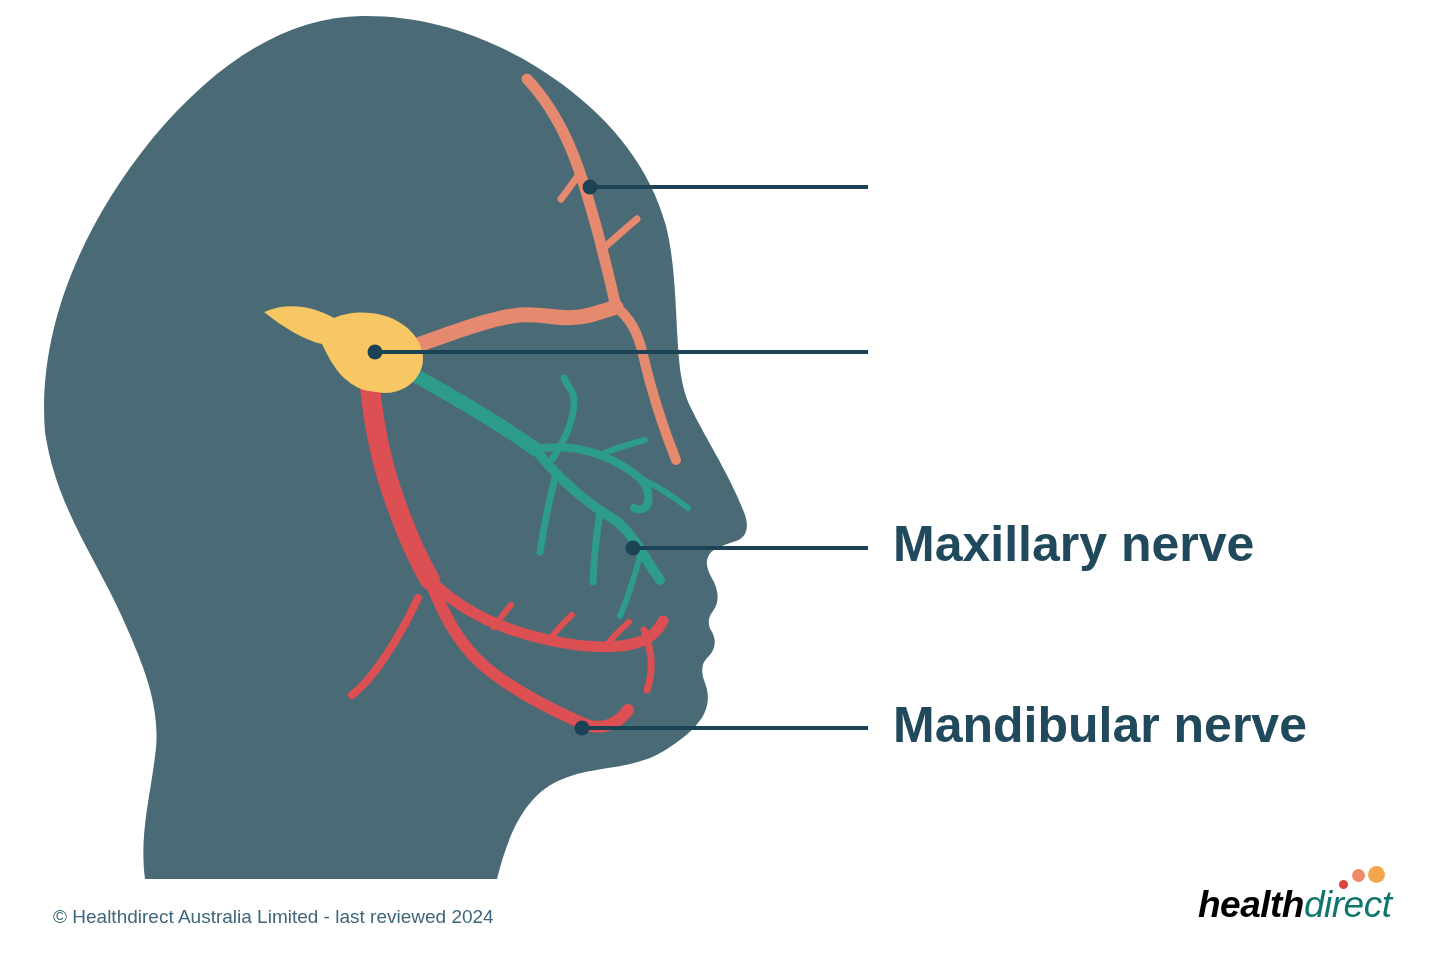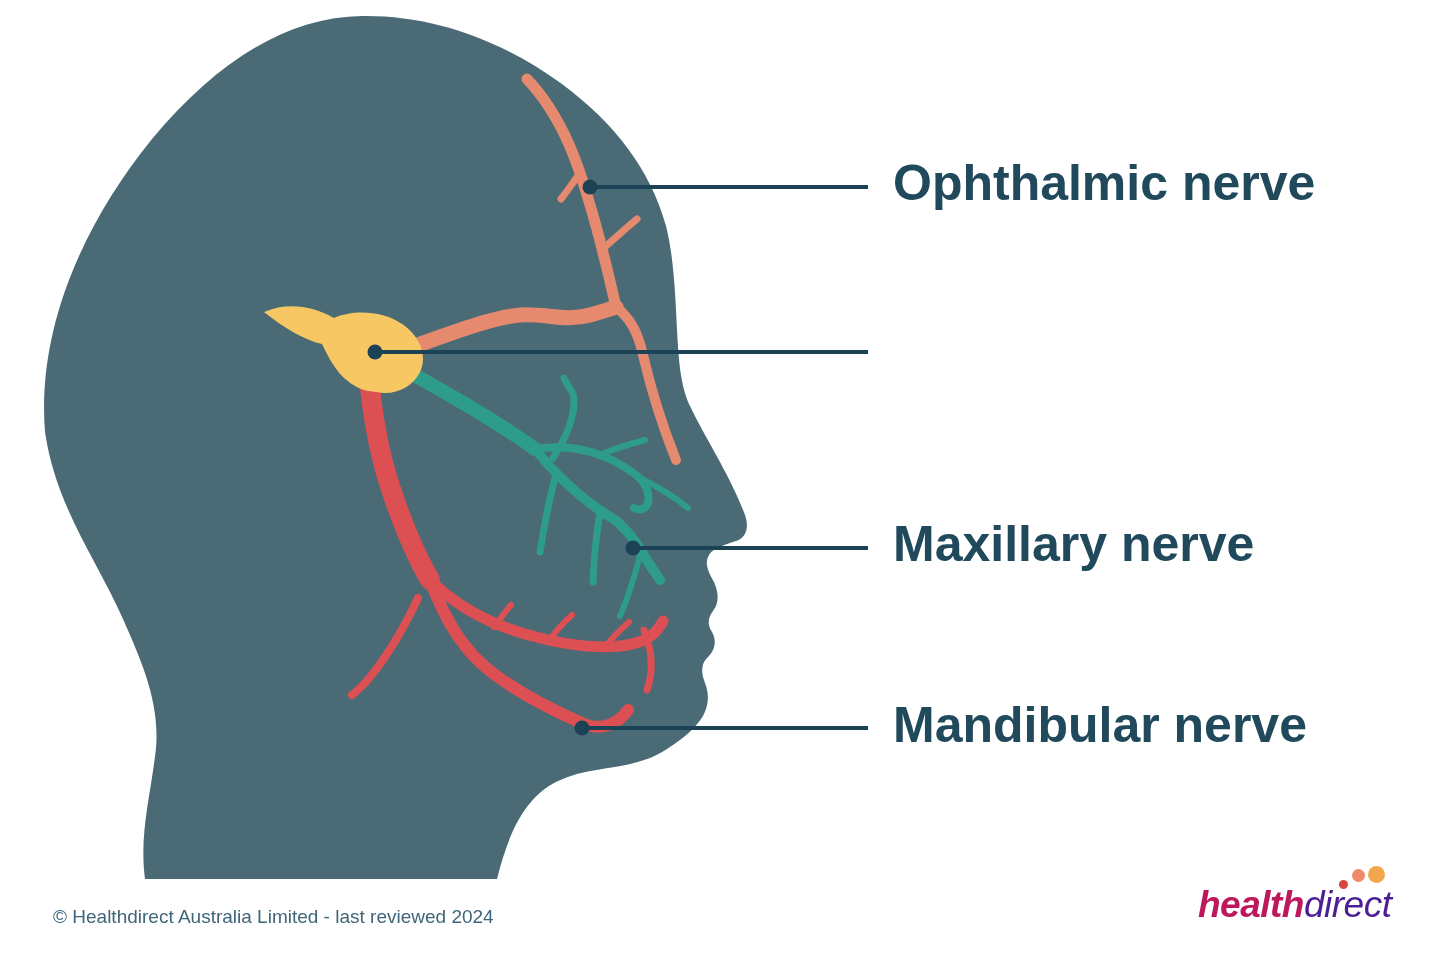--- a/index.html
+++ b/index.html
@@ -15,22 +15,22 @@
   }
   .copyright {
     position:absolute; left:35px; top:906px;
     font-size:19px; color:#3E6579;margin-left:18px;
   }
   .logo { position:absolute; left:1198px; top:862px; width:218px; height:68px; }
   .logo-text {
     position:absolute; left:0; bottom:4px; font-style:italic; font-size:37px;
     letter-spacing:-0.5px; white-space:nowrap;
   }
-  .logo-health { font-weight:700; color:#be185d; }
-  .logo-direct { font-weight:500; color:#4c1d95; }
+  .logo-health { font-weight:700; color:#000000; }
+  .logo-direct { font-weight:500; color:#0f766e; }
   .logo-dot { position:absolute; border-radius:50%; }
   .logo-dot-small { left:141px; top:18px; width:9px;  height:9px;  background:#D9453F; }
   .logo-dot-mid   { left:154px; top:7px;  width:13px; height:13px; background:#EF8A68; }
   .logo-dot-large { left:170px; top:4px;  width:17px; height:17px; background:#F2A74E; }
 </style>
 </head>
 <body>
 
 <div class="stage">
 
@@ -107,21 +107,20 @@
       <line x1="582" y1="728" x2="868" y2="728"></line>
     </g>
     <g fill="#1B4255">
       <circle cx="590" cy="187" r="7.5"></circle>
       <circle cx="375" cy="352" r="7.5"></circle>
       <circle cx="633" cy="548" r="7.5"></circle>
       <circle cx="582" cy="728" r="7.5"></circle>
     </g>
   </svg>
 
-  <div class="nerve-label" style="top:185px;">Ophthalmic nerve</div>
   <div class="nerve-label" style="top:546px;">Maxillary nerve</div>
   <div class="nerve-label" style="top:727px;">Mandibular nerve</div>
 
   <div class="copyright">© Healthdirect Australia Limited - last reviewed 2024</div>
 
   <div class="logo">
     <span class="logo-dot logo-dot-small"></span>
     <span class="logo-dot logo-dot-mid"></span>
     <span class="logo-dot logo-dot-large"></span>
     <div class="logo-text">

